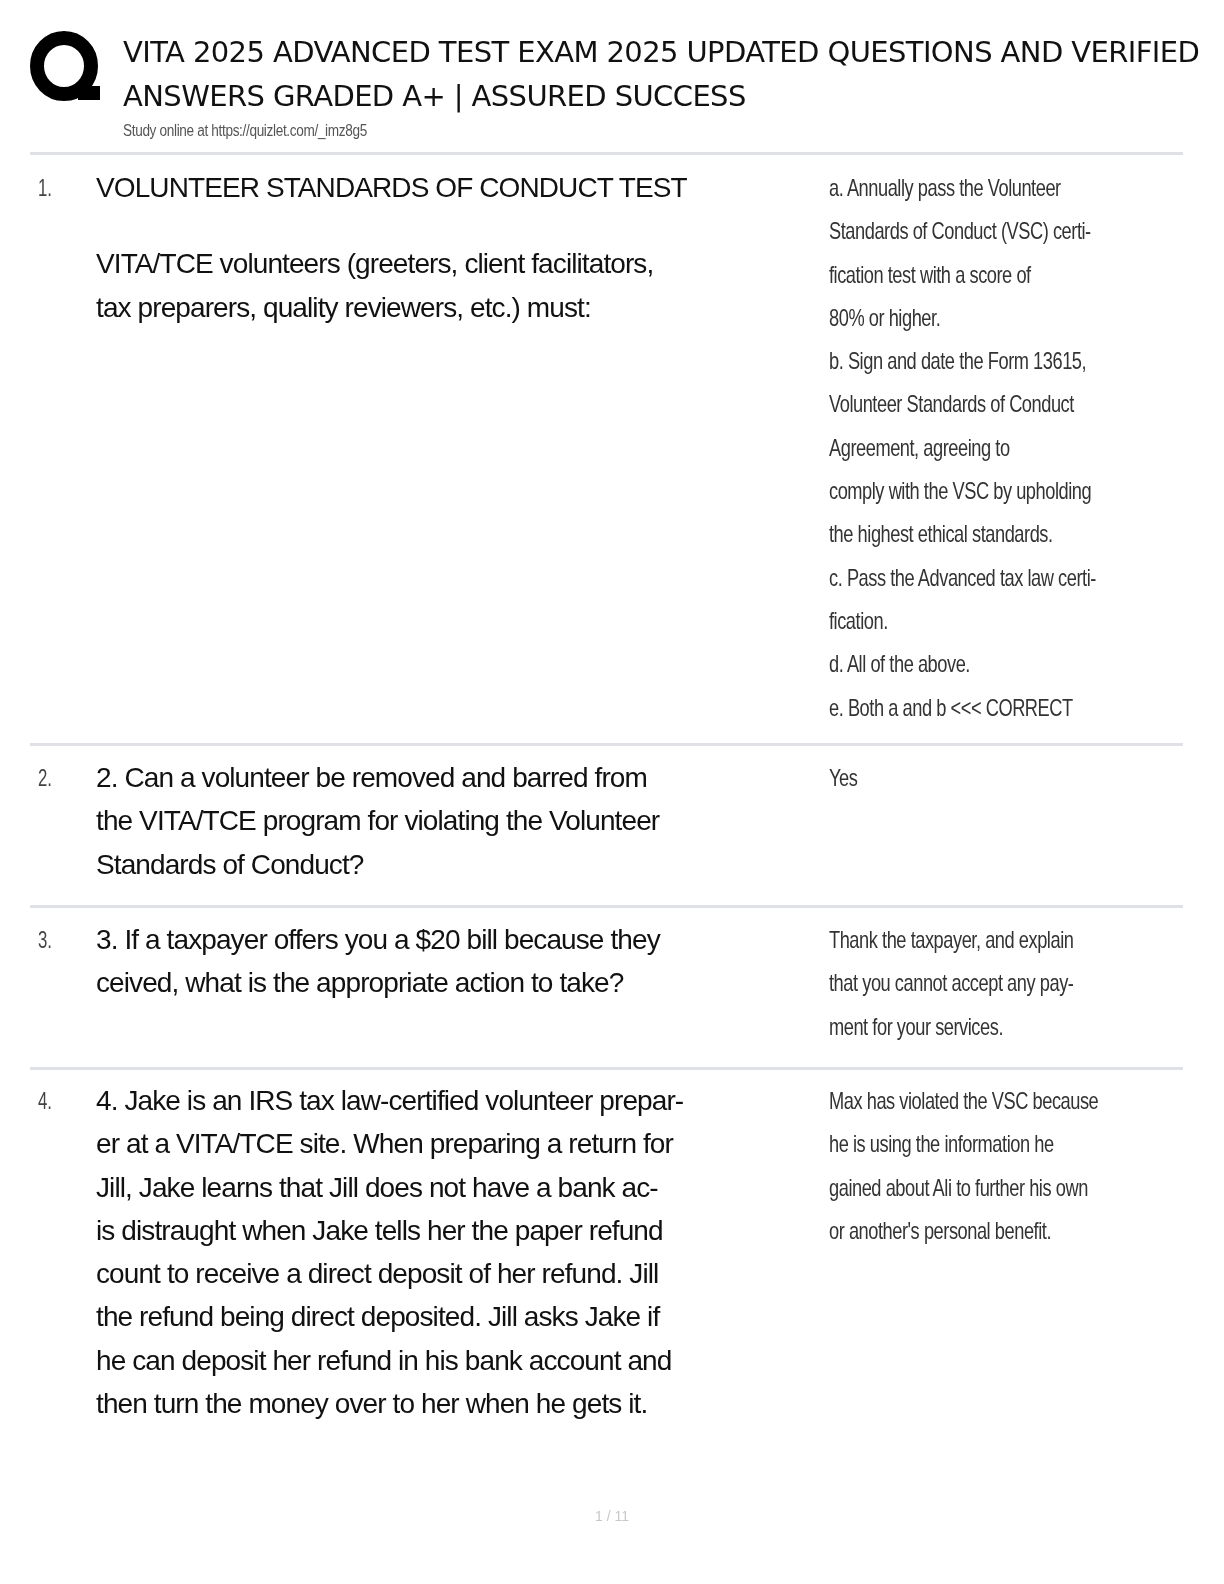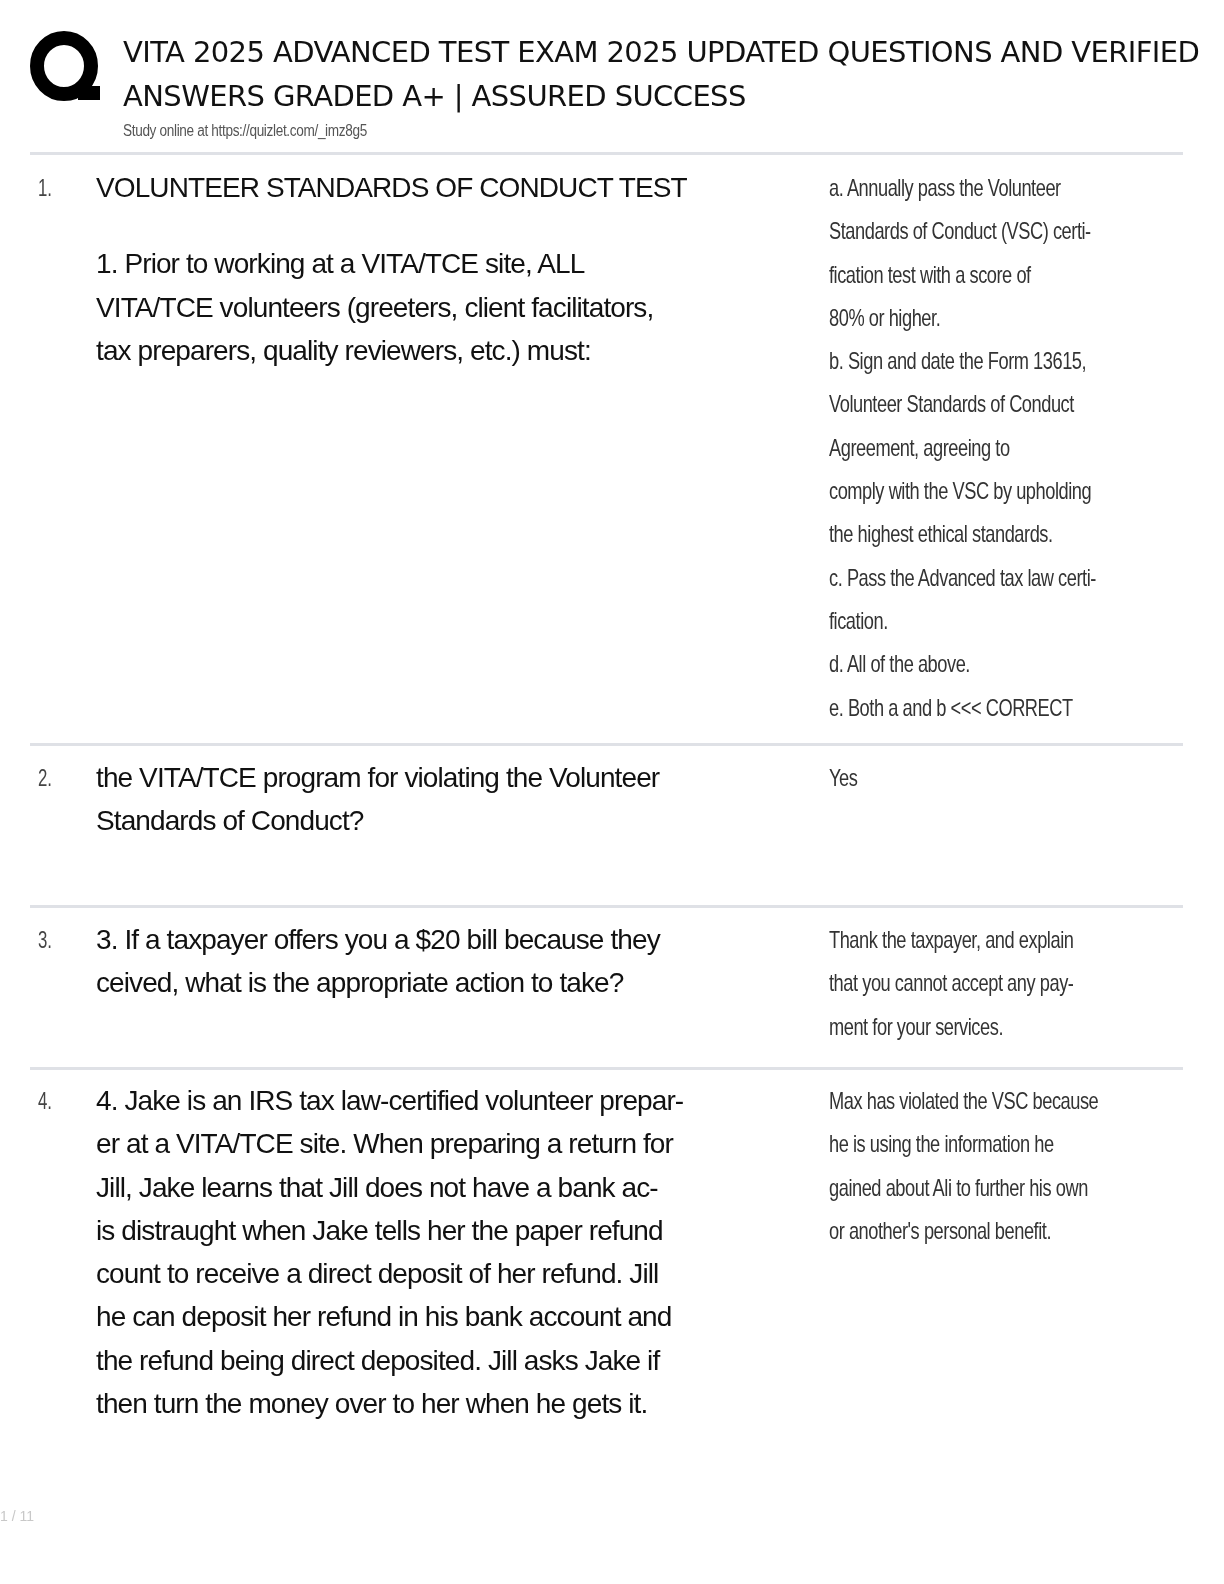--- a/index.html
+++ b/index.html
@@ -38,21 +38,21 @@
   }
   .q .line { display: block; white-space: nowrap; }
   .a {
     position: absolute; left: 829px; width: 380px;
     font-family: "Liberation Sans", sans-serif;
     font-size: 24px; line-height: 43.3px; color: #333;
   }
   .a .line { display: block; white-space: nowrap; transform: scaleX(0.76); transform-origin: left; letter-spacing: -0.6px; }
   .gap { display: block; height: 33px; }
   .pagenum {
-    position: absolute; left: 0; width: 1224px; top: 1508px; 
+    position: absolute; left: 0; width: 1224px; top: 1508px; text-align: center;
     font-family: "Liberation Sans", sans-serif; font-size: 14px; color: #c8c8c8;
   }
 </style>
 </head>
 <body>
 
 <div class="logo">
   <svg width="72" height="76" viewBox="0 0 72 76">
     <ellipse cx="34" cy="36" rx="27" ry="28" fill="none" stroke="#000" stroke-width="14"></ellipse>
     <rect x="48" y="56" width="22" height="14" fill="#000"></rect>
@@ -63,21 +63,20 @@
   <div>ANSWERS GRADED A+ | ASSURED SUCCESS</div>
 </div>
 <div class="subtitle">Study online at https://quizlet.com/_imz8g5</div>
 <div class="divider" style="top:152px"></div>
 
 <div class="row" style="top:168px">
   <div class="num" style="top:6px">1.</div>
   <div class="q" style="top:-2px">
     <span class="line">VOLUNTEER STANDARDS OF CONDUCT TEST</span>
     <span class="gap"></span>
-    <span class="line">1. Prior to working at a VITA/TCE site, ALL</span>
     <span class="line">VITA/TCE volunteers (greeters, client facilitators,</span>
     <span class="line">tax preparers, quality reviewers, etc.) must:</span>
   </div>
   <div class="a" style="top:-2px">
     <span class="line">a. Annually pass the Volunteer</span>
     <span class="line">Standards of Conduct (VSC) certi-</span>
     <span class="line">fication test with a score of</span>
     <span class="line">80% or higher.</span>
     <span class="line">b. Sign and date the Form 13615,</span>
     <span class="line">Volunteer Standards of Conduct</span>
@@ -88,20 +87,21 @@
     <span class="line">fication.</span>
     <span class="line">d. All of the above.</span>
     <span class="line">e. Both a and b &lt;&lt;&lt; CORRECT</span>
   </div>
 </div>
 <div class="divider" style="top:743px"></div>
 
 <div class="row" style="top:758px">
   <div class="num" style="top:6px">2.</div>
   <div class="q" style="top:-2px">
+    <span class="line">2. Can a volunteer be removed and barred from</span>
     <span class="line">the VITA/TCE program for violating the Volunteer</span>
     <span class="line">Standards of Conduct?</span>
   </div>
   <div class="a" style="top:-2px">
     <span class="line">Yes</span>
   </div>
 </div>
 <div class="divider" style="top:905px"></div>
 
 <div class="row" style="top:920px">
@@ -119,22 +119,22 @@
 <div class="divider" style="top:1067px"></div>
 
 <div class="row" style="top:1081px">
   <div class="num" style="top:6px">4.</div>
   <div class="q" style="top:-2px">
     <span class="line">4. Jake is an IRS tax law-certified volunteer prepar-</span>
     <span class="line">er at a VITA/TCE site. When preparing a return for</span>
     <span class="line">Jill, Jake learns that Jill does not have a bank ac-</span>
     <span class="line">is distraught when Jake tells her the paper refund</span>
     <span class="line">count to receive a direct deposit of her refund. Jill</span>
+    <span class="line">the refund being direct deposited. Jill asks Jake if</span>
     <span class="line">he can deposit her refund in his bank account and</span>
-    <span class="line">the refund being direct deposited. Jill asks Jake if</span>
     <span class="line">then turn the money over to her when he gets it.</span>
   </div>
   <div class="a" style="top:-2px">
     <span class="line">Max has violated the VSC because</span>
     <span class="line">he is using the information he</span>
     <span class="line">gained about Ali to further his own</span>
     <span class="line">or another's personal benefit.</span>
   </div>
 </div>
 

